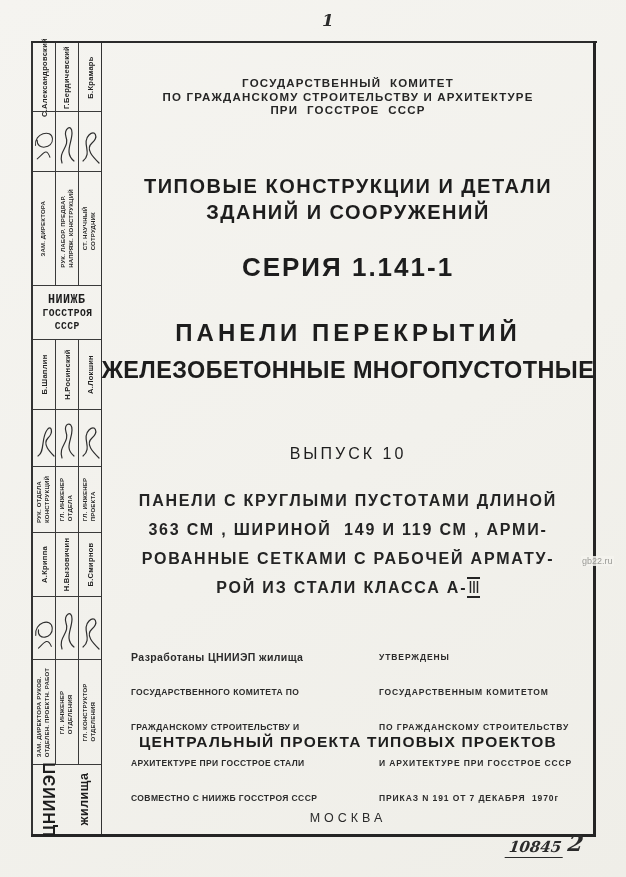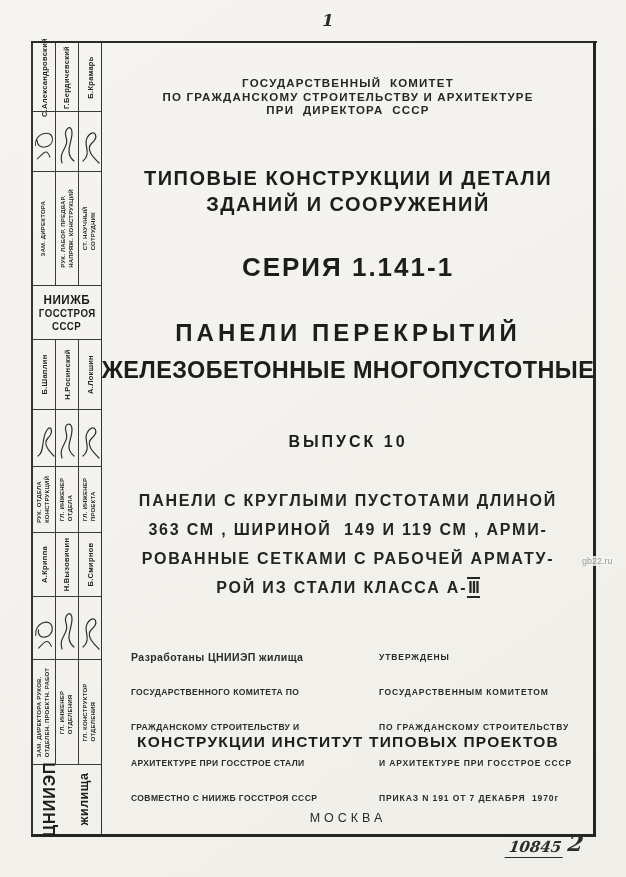--- a/index.html
+++ b/index.html
@@ -22,41 +22,41 @@
   .cell{flex:1;display:flex;align-items:center;justify-content:center;
         border-right:1px solid #3a3a3a;overflow:visible;min-width:0;}
   .cell:last-child{border-right:none;}
   .rot{transform:rotate(-90deg);white-space:nowrap;display:block;}
   .nm{font-size:7.5px;font-weight:bold;letter-spacing:.3px;color:#222;}
   .tt{font-size:6px;font-weight:bold;letter-spacing:.2px;color:#2a2a2a;text-align:left;}
   .tt i{display:block;font-style:normal;line-height:7.5px;}
   .sig{display:block;}
   .sig path{stroke:#2e2e2e;fill:none;stroke-width:1.2;stroke-linecap:round;}
   .org1{display:flex;flex-direction:column;align-items:center;justify-content:center;
-        font-weight:bold;transform:none;text-align:center;}
+        font-weight:bold;transform:none;text-align:center;font-family:Liberation Mono, monospace;}
   .o1a{font-size:13px;transform:scaleX(.9);letter-spacing:.5px;line-height:15px;}
   .o1b{font-size:11px;transform:scaleX(.88);letter-spacing:.5px;line-height:13px;}
   .org2{display:flex;}
   .org2 .cell{border-right:none;}
   .o2a{font-size:16px;font-weight:bold;letter-spacing:1px;}
   .o2b{font-size:12.5px;font-weight:bold;letter-spacing:.5px;}
 
   
   .main{position:absolute;left:103px;top:43px;width:490px;height:568px;}
   .ctr{position:absolute;left:0;width:100%;text-align:center;}
   .ctr div{white-space:pre;}
   .committee{top:34px;font-size:11.5px;font-weight:bold;letter-spacing:1.2px;line-height:13.5px;color:#262626;}
-  .doctype{top:122px;font-size:20px;font-weight:bold;letter-spacing:1.5px;line-height:26px;}
+  .doctype{top:130px;font-size:20px;font-weight:bold;letter-spacing:1.5px;line-height:26px;}
   .series{top:209px;font-size:26px;font-weight:bold;letter-spacing:2px;}
   .subject1{top:276px;font-size:24px;font-weight:bold;letter-spacing:4px;}
   .subject2{top:314px;font-size:23px;font-weight:bold;letter-spacing:.4px;transform:scaleX(1.02);}
-  .issue{top:390px;font-size:16px;font-weight:bold;letter-spacing:3px;}
+  .issue{top:402px;font-size:16px;font-weight:normal;letter-spacing:3px;}
   .desc{top:443px;font-size:16px;font-weight:bold;letter-spacing:1.8px;line-height:29px;color:#242424;}
   .aclass{border-top:2px solid #242424;border-bottom:2px solid #242424;
-          padding:0 1px;letter-spacing:-1px;font-weight:bold;}
+          padding:0 1px;letter-spacing:-1px;font-weight:normal;}
   .apprL,.apprR{position:absolute;top:585px;font-size:8.5px;font-weight:bold;
           line-height:11.8px;letter-spacing:.4px;color:#2b2b2b;white-space:pre;}
   .apprL{left:28px;width:230px;}
   .apprL .first{font-size:10.5px;}
   .apprR{left:276px;width:214px;letter-spacing:.9px;}
   .institute{top:690px;font-size:15.5px;font-weight:bold;letter-spacing:1.2px;}
   .city{top:720px;font-size:12.5px;letter-spacing:4px;font-weight:normal;color:#2a2a2a;margin-top:48px;}
 
   
   .hand{position:absolute;font-family:"DejaVu Serif",serif;font-style:italic;color:#2b2b2b;}
@@ -249,21 +249,21 @@
           <span class="rot o2b">жилища</span>
         </div>
     </div>
   </div>
 
   <div class="main">
 
     <div class="ctr committee">
       <div>ГОСУДАРСТВЕННЫЙ  КОМИТЕТ</div>
       <div>ПО ГРАЖДАНСКОМУ СТРОИТЕЛЬСТВУ И АРХИТЕКТУРЕ</div>
-      <div>ПРИ  ДИРЕКТОРА  СССР</div>
+      <div>ПРИ  ГОССТРОЕ  СССР</div>
     </div>
 
     <div class="ctr doctype">
       <div>ТИПОВЫЕ КОНСТРУКЦИИ И ДЕТАЛИ</div>
       <div>ЗДАНИЙ И СООРУЖЕНИЙ</div>
     </div>
 
     <div class="ctr series">СЕРИЯ 1.141-1</div>
 
     <div class="ctr subject1">ПАНЕЛИ  ПЕРЕКРЫТИЙ</div>
@@ -287,21 +287,21 @@
     </div>
 
     <div class="apprR">
       <div>УТВЕРЖДЕНЫ</div>
       <div>ГОСУДАРСТВЕННЫМ КОМИТЕТОМ</div>
       <div>ПО ГРАЖДАНСКОМУ СТРОИТЕЛЬСТВУ</div>
       <div>И АРХИТЕКТУРЕ ПРИ ГОССТРОЕ СССР</div>
       <div>ПРИКАЗ N 191 ОТ 7 ДЕКАБРЯ  1970г</div>
     </div>
 
-    <div class="ctr institute">КОНСТРУКЦИИ ИНСТИТУТ ТИПОВЫХ ПРОЕКТОВ</div>
+    <div class="ctr institute">ЦЕНТРАЛЬНЫЙ ПРОЕКТА ТИПОВЫХ ПРОЕКТОВ</div>
     <div class="ctr city">МОСКВА</div>
   </div>
 
   <div class="hand invno">10845</div>
   <div class="hand sheetno">2</div>
 
   <div class="watermark">gb22.ru</div>
 
 </div>
 

